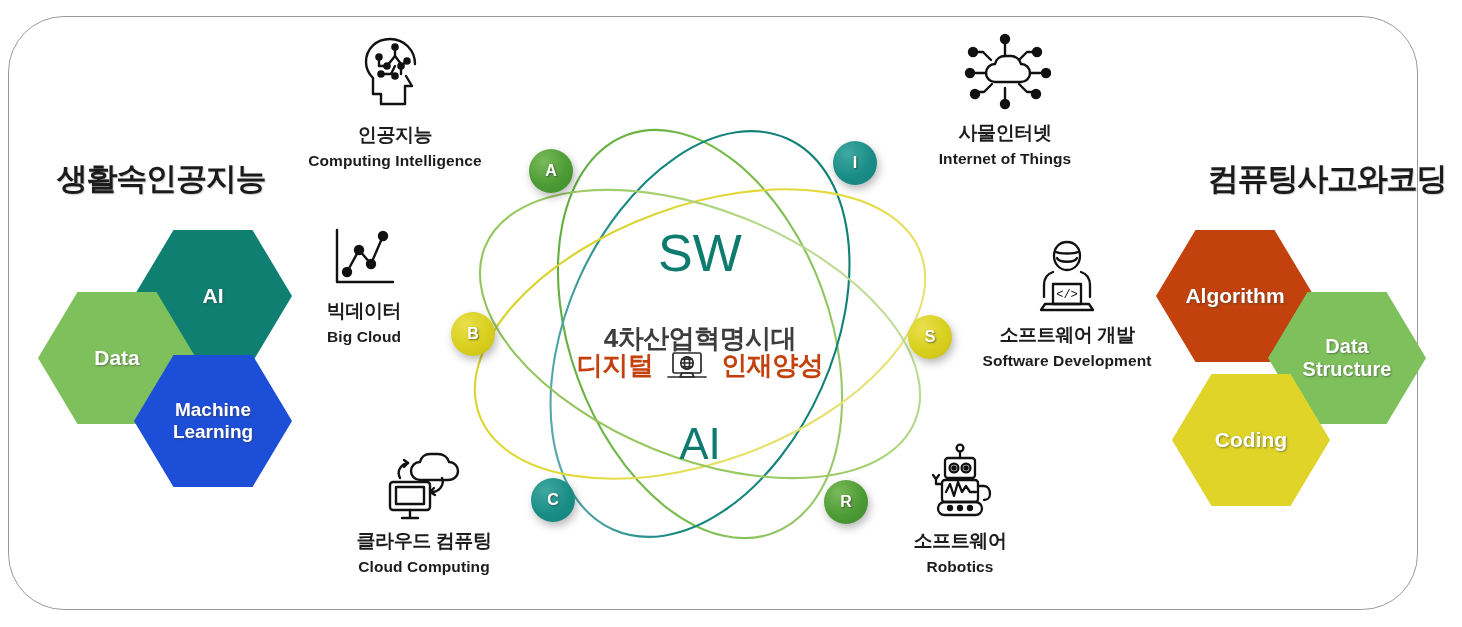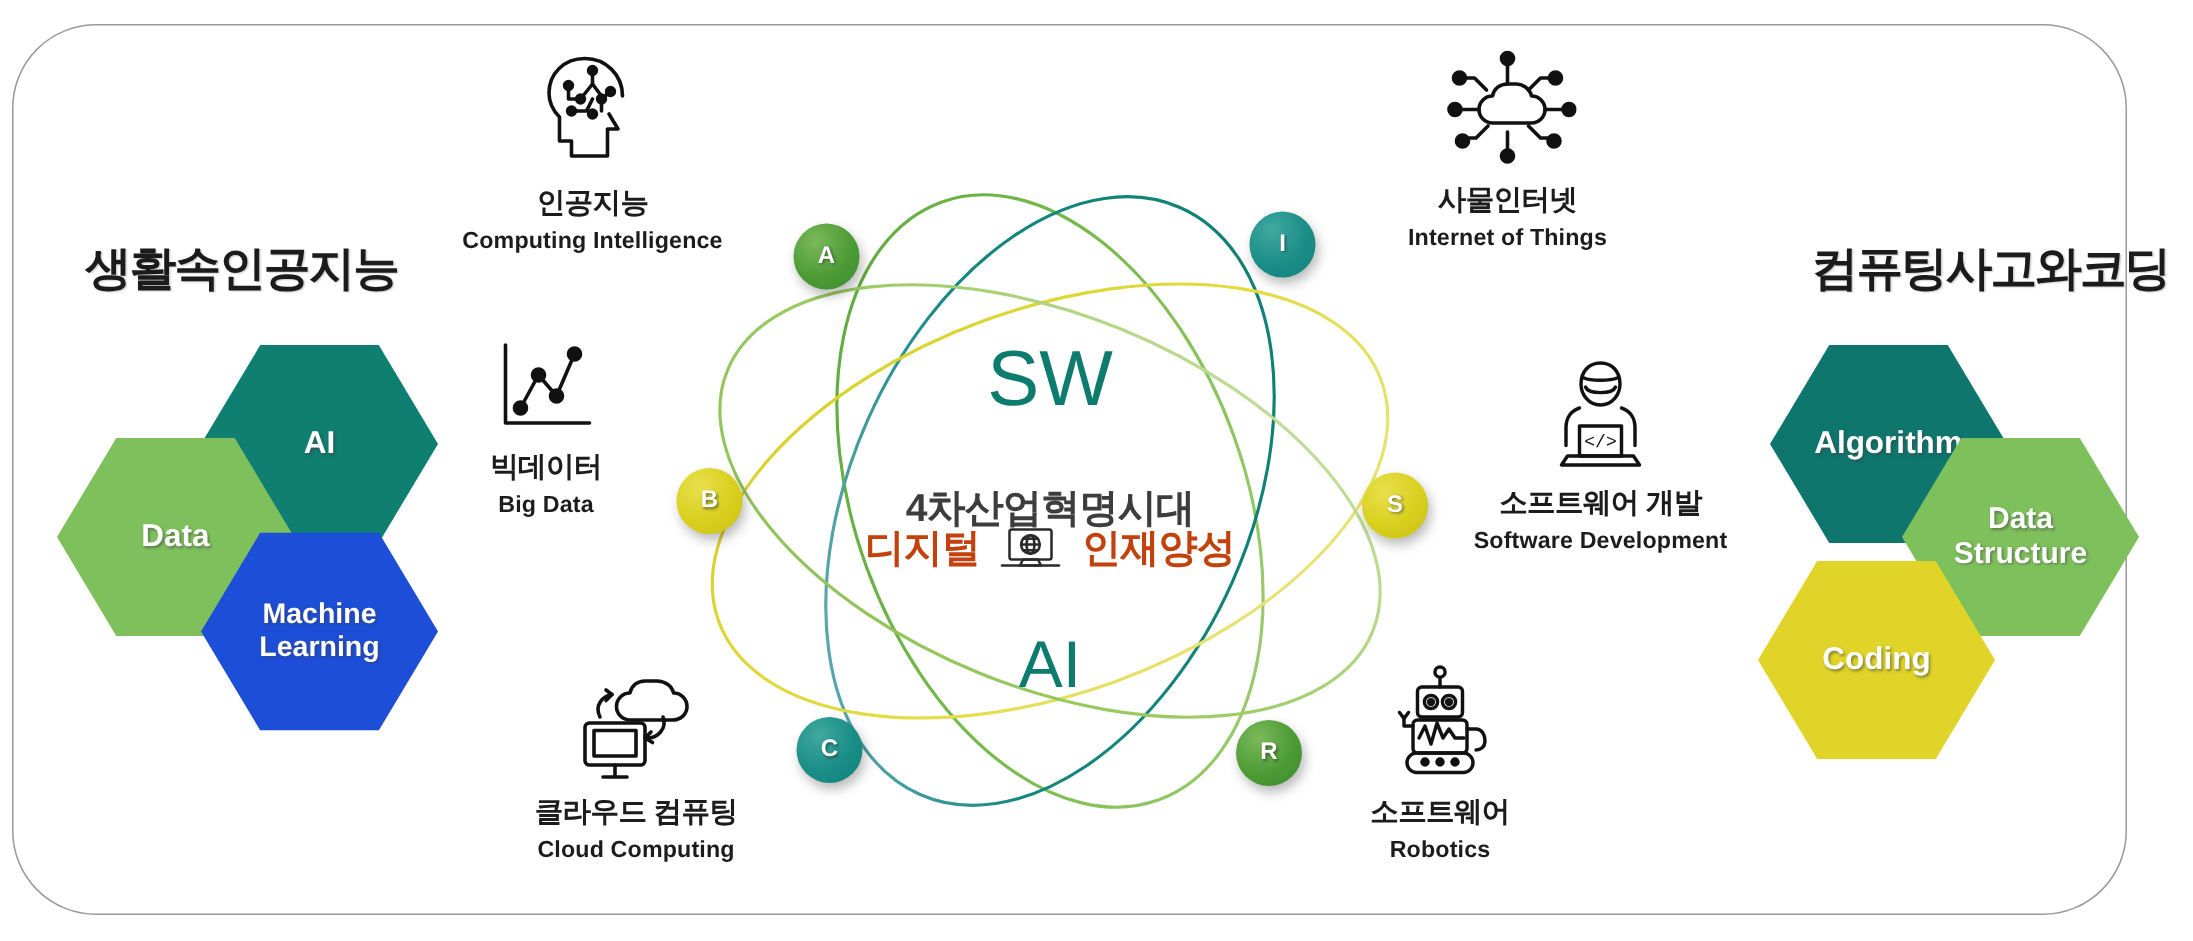--- a/index.html
+++ b/index.html
@@ -59,22 +59,22 @@
 
   
   #hex-ai        { left: 134px; top: 228px; width: 158px; height: 136px;
                    background: #0e7f71; font-size: 21px; }
   #hex-data      { left: 38px;  top: 290px; width: 158px; height: 136px;
                    background: #7ec15c; font-size: 21px; }
   #hex-ml        { left: 134px; top: 353px; width: 158px; height: 136px;
                    background: #1d4ed8; font-size: 19px; }
 
   
-  #hex-algorithm { left: 1180px; top: 228px; width: 158px; height: 136px;
-                   background: #0f766e; font-size: 21px; }
+  #hex-algorithm { left: 1156px; top: 228px; width: 158px; height: 136px;
+                   background: #c2410c; font-size: 21px; }
   #hex-datastruct{ left: 1268px; top: 290px; width: 158px; height: 136px;
                    background: #7ec15c; font-size: 20px; }
   #hex-coding    { left: 1172px; top: 372px; width: 158px; height: 136px;
                    background: #dfd427; font-size: 21px; }
 
   
   .topic {
     position: absolute;
     width: 210px;
     text-align: center;
@@ -241,21 +241,21 @@
       <svg width="74" height="66" viewBox="0 0 74 66" fill="none" stroke="#111" stroke-width="2.4" stroke-linecap="round" stroke-linejoin="round">
         <path d="M10 4v52h56"></path>
         <path d="M20 46l12-22 12 14 12-28"></path>
         <circle cx="20" cy="46" r="4" fill="#111"></circle>
         <circle cx="32" cy="24" r="4" fill="#111"></circle>
         <circle cx="44" cy="38" r="4" fill="#111"></circle>
         <circle cx="56" cy="10" r="4" fill="#111"></circle>
       </svg>
     </span>
     <span class="topic-ko">빅데이터</span>
-    <span class="topic-en">Big Data</span>
+    <span class="topic-en">Big Cloud</span>
   </div>
 
   <div class="topic" id="topic-cloud">
     <span class="topic-icon">
       <svg width="96" height="80" viewBox="0 0 96 80" fill="none" stroke="#111" stroke-width="2.4" stroke-linecap="round" stroke-linejoin="round">
         <path d="M48 10c-5 0-9 3-10 8-5 0-9 4-9 9s4 9 9 9h28c6 0 10-4 10-9s-4-9-9-9c-1-5-6-8-11-8z" transform="translate(6,2)"></path>
         <rect x="14" y="40" width="40" height="28" rx="3"></rect>
         <rect x="20" y="45" width="28" height="17"></rect>
         <path d="M34 68v7"></path>
         <path d="M26 76h16"></path>

